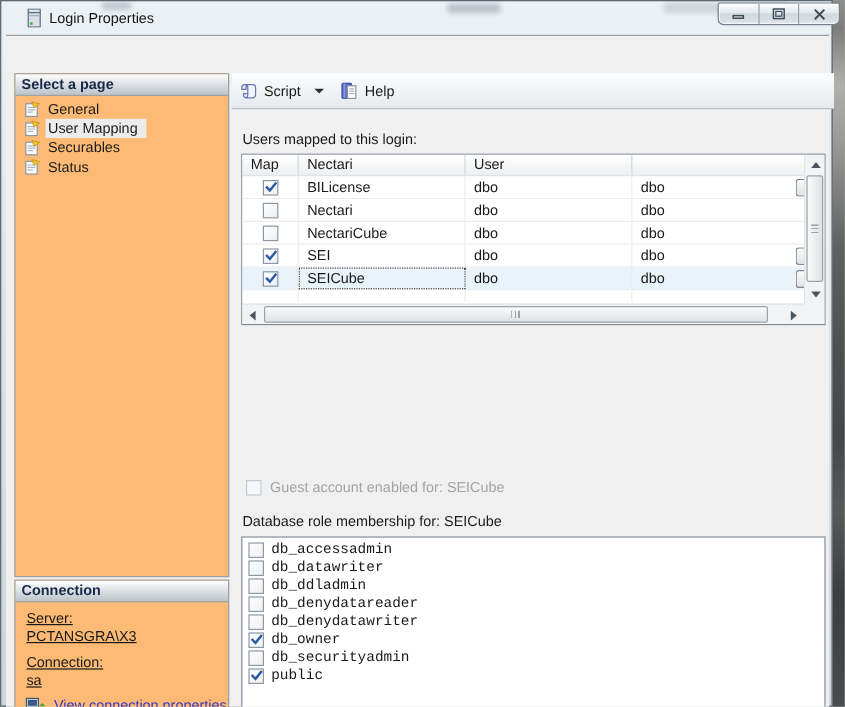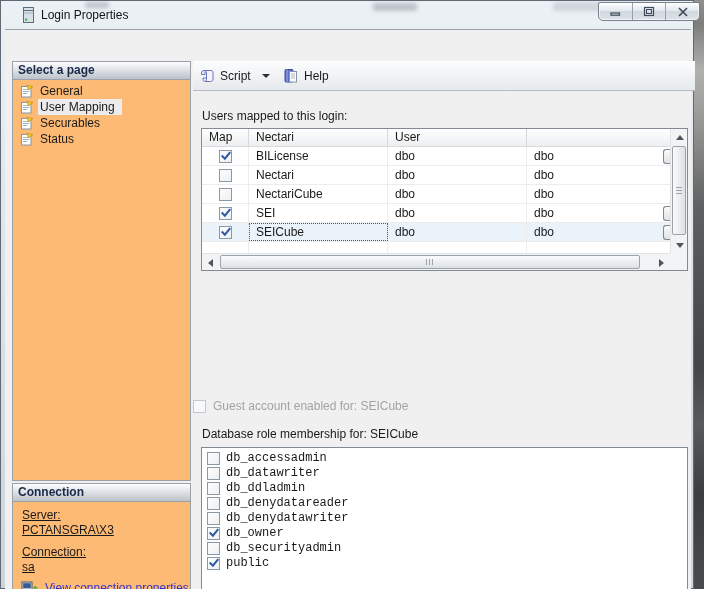--- a/index.html
+++ b/index.html
@@ -132,21 +132,21 @@
   .grip-h { position:absolute; top:3px; bottom:3px; left:50%; margin-left:-4px; width:8px;
     background:repeating-linear-gradient(90deg,#9aa4ae 0 1px,transparent 1px 3px); }
 
   
   .cb { width:13px; height:13px; border:1px solid #8b98a5; position:relative; flex:none;
     background:linear-gradient(135deg,#fdfdfd,#edf0f3); }
   .cb svg { position:absolute; left:0; top:-1px; width:12px; height:12px; }
   .cb.disabled { border-color:#c2c8ce; background:#f7f8f9; }
 
   
-  #guest-row { position:absolute; left:188px; top:369px; display:flex; align-items:flex-end; }
+  #guest-row { position:absolute; left:200px; top:369px; display:flex; align-items:flex-end; }
   #guest-row .guest-label { margin-left:7px; color:#a3a3a3; }
   #role-label { position:absolute; left:197px; top:397px; }
   #role-list {
     position:absolute; left:196px; top:417px; width:487px; height:172px;
     background:#fff; border:1px solid #828b94; overflow:hidden; padding-top:3px;
   }
   .role-item { height:15px; display:flex; align-items:center; padding-left:5px; }
   .role-item .cb { width:13px; height:13px; }
   .role-item .label { margin-left:6px; line-height:13px;font-family:Liberation Mono, monospace; }
 </style>

